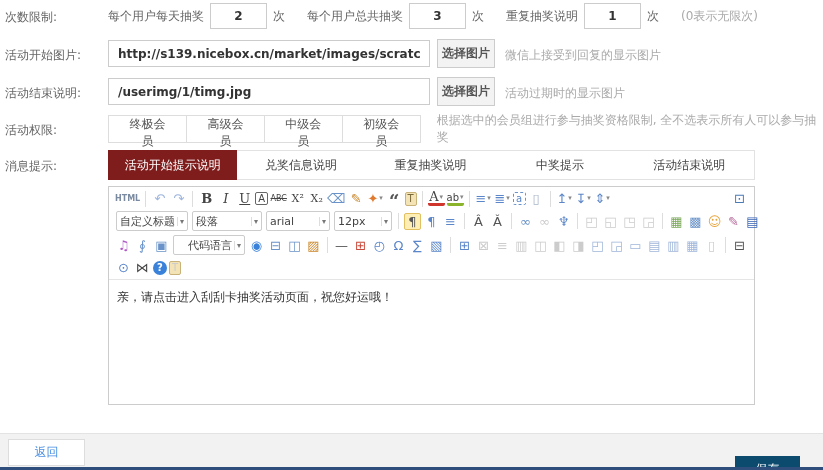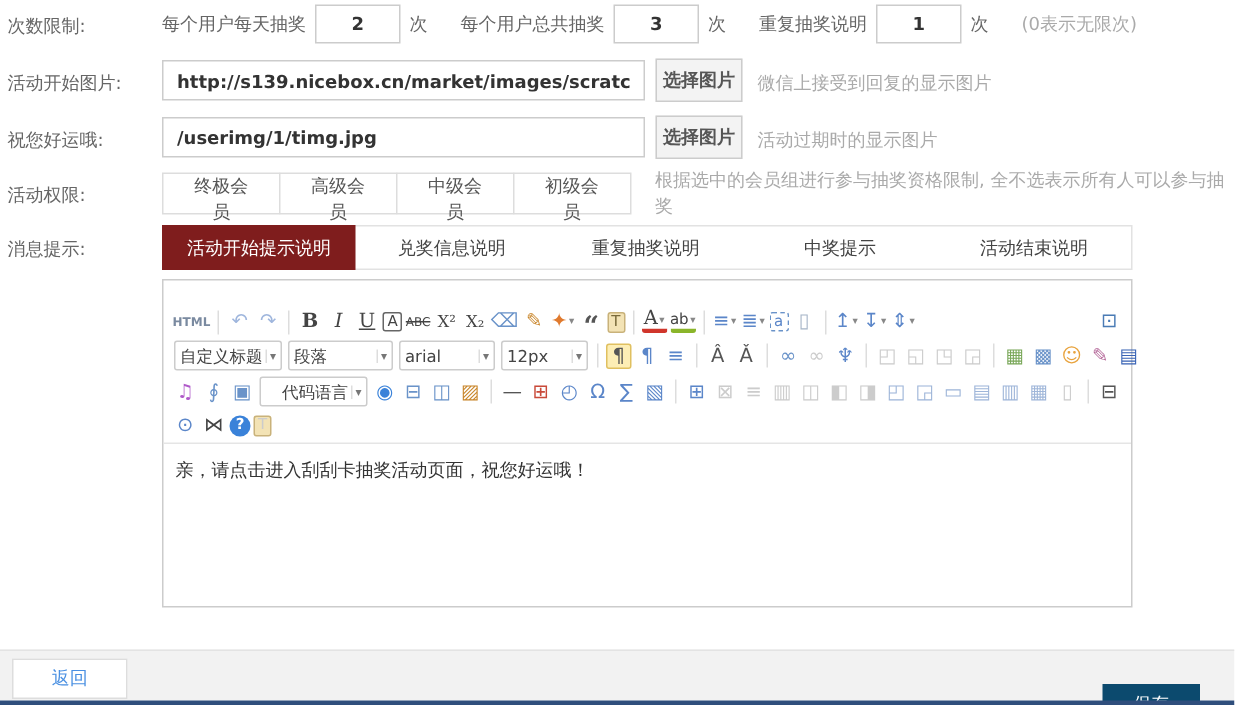--- a/index.html
+++ b/index.html
@@ -31,21 +31,21 @@
     font-size:12px; color:#555; cursor:pointer; margin-right:-1px;
     font-family:"DejaVu Sans","Liberation Sans",sans-serif; }
 
   .tabs { position:absolute; left:108px; top:150px; width:647px; height:30px; display:flex;
     border:1px solid #e2e2e2; background:#fff; }
   .tab { flex:1; text-align:center; line-height:28px; font-size:12px; color:#444; cursor:pointer; }
   .tab.active { background:#7f1d1d; color:#fff; margin:-1px; line-height:30px; }
 
   .editor { position:absolute; left:108px; top:186px; width:647px; height:219px;
     border:1px solid #ccc; background:#fff; }
-  .toolbar { border-bottom:1px solid #e5e5e5; padding:1px 2px;margin-top:16px; }
+  .toolbar { border-bottom:1px solid #e5e5e5; padding:1px 2px; }
   .tb-row { display:flex; align-items:center; padding:2px 3px; flex-wrap:nowrap; }
   .tb-icon { display:inline-flex; align-items:center; justify-content:center; min-width:17px;
     height:17px; font-size:13px; margin:0 1px; border-radius:2px; cursor:pointer;
     color:#5b86c9; flex:none; line-height:17px; }
   .tb-dd { font-size:7px; color:#888; margin-left:1px; }
   .tb-sep { width:1px; height:16px; background:#ddd; margin:0 4px; display:inline-block; flex:none; }
   .tb-spacer { flex:1; }
   .tb-select { display:inline-flex; align-items:center; justify-content:space-between;
     border:1px solid #ccc; height:20px; font-size:11px; color:#444; padding:0 3px; margin:0 2px;
     background:#fff; border-radius:2px; cursor:pointer; flex:none; white-space:nowrap; overflow:hidden; }
@@ -95,21 +95,21 @@
     <input class="num-input" value="1" style="">
     <span class="unit">次</span>
     <span class="hint grp-gap">(0表示无限次)</span>
   </div>
 
   <div class="row-label" style="top:47px">活动开始图片:</div>
   <input class="url-input" style="top: 40px;" value="http://s139.nicebox.cn/market/images/scratchcard.jpg">
   <button class="pick-btn" style="top:39px">选择图片</button>
   <div class="img-hint" style="top:47px">微信上接受到回复的显示图片</div>
 
-  <div class="row-label" style="top:85px">祝您好运哦:</div>
+  <div class="row-label" style="top:85px">活动结束说明:</div>
   <input class="url-input" style="top: 78px;" value="/userimg/1/timg.jpg">
   <button class="pick-btn" style="top:77px">选择图片</button>
   <div class="img-hint" style="top:85px">活动过期时的显示图片</div>
 
   <div class="row-label" style="top:122px">活动权限:</div>
   <div class="flexline" style="left:108px; top:115px; height:28px">
     <span id="member-groups" style="display:inline-flex">
         <button class="grp-btn">终极会员</button>
         <button class="grp-btn">高级会员</button>
         <button class="grp-btn">中级会员</button>

